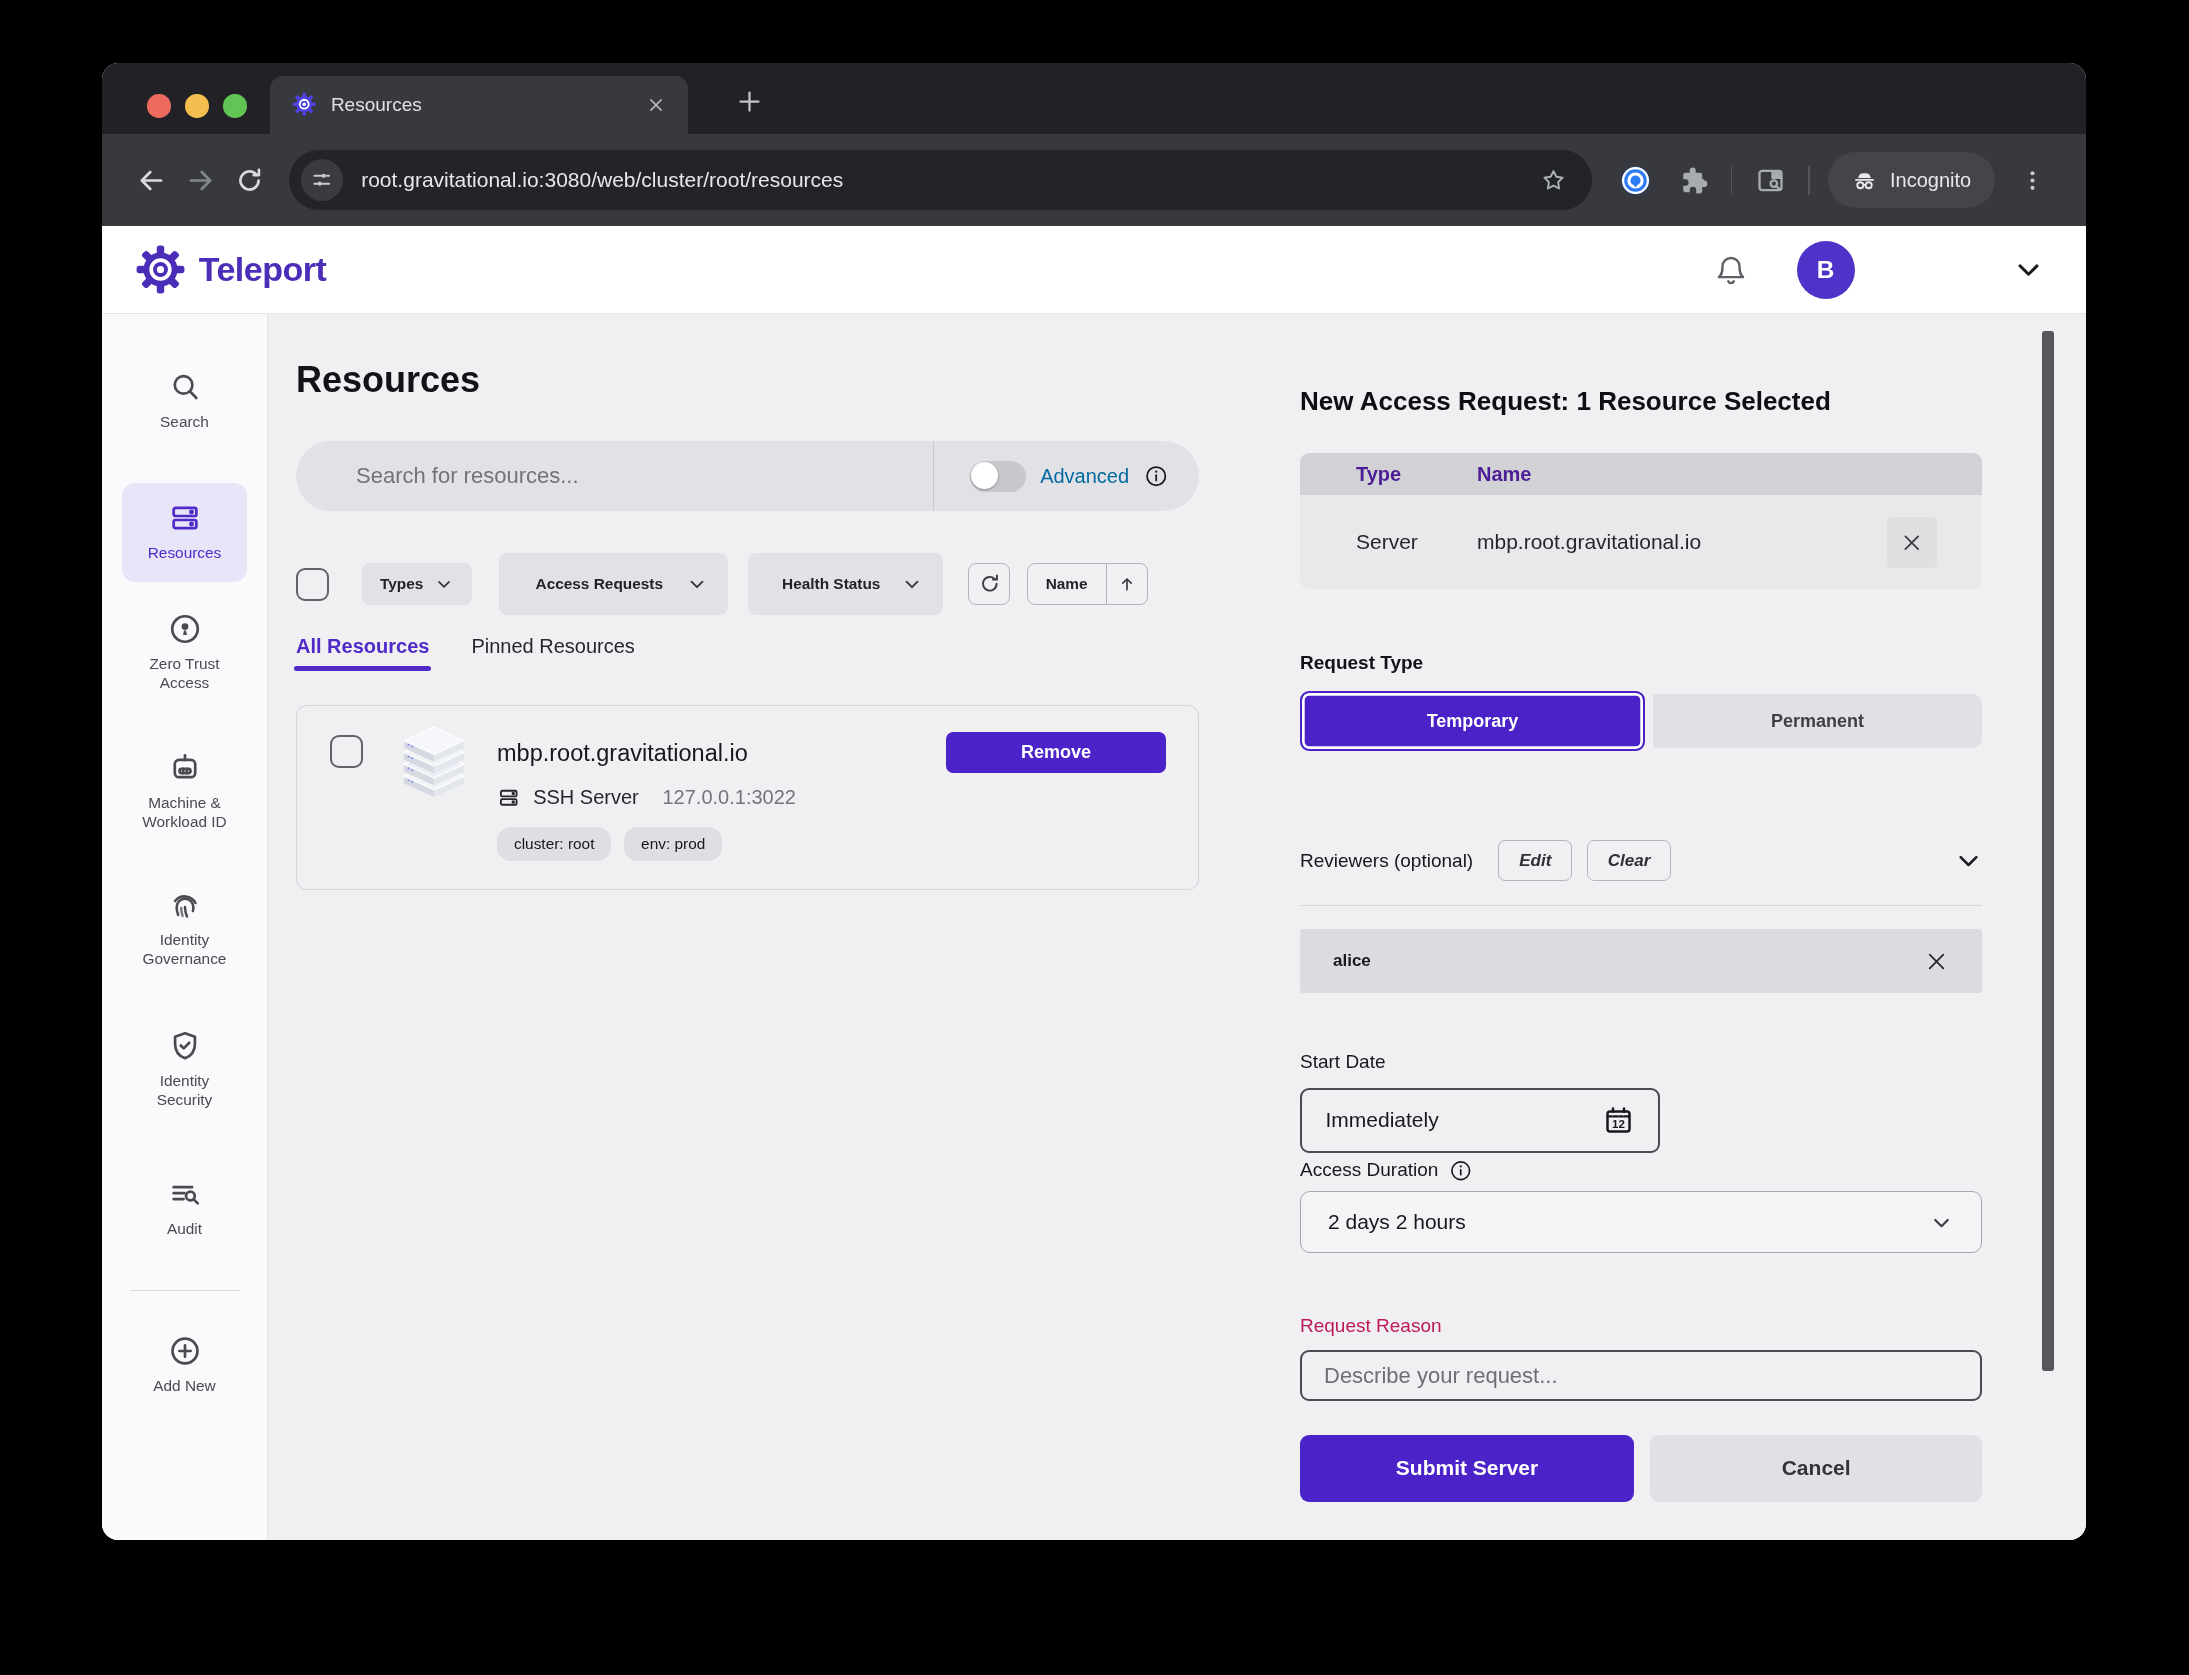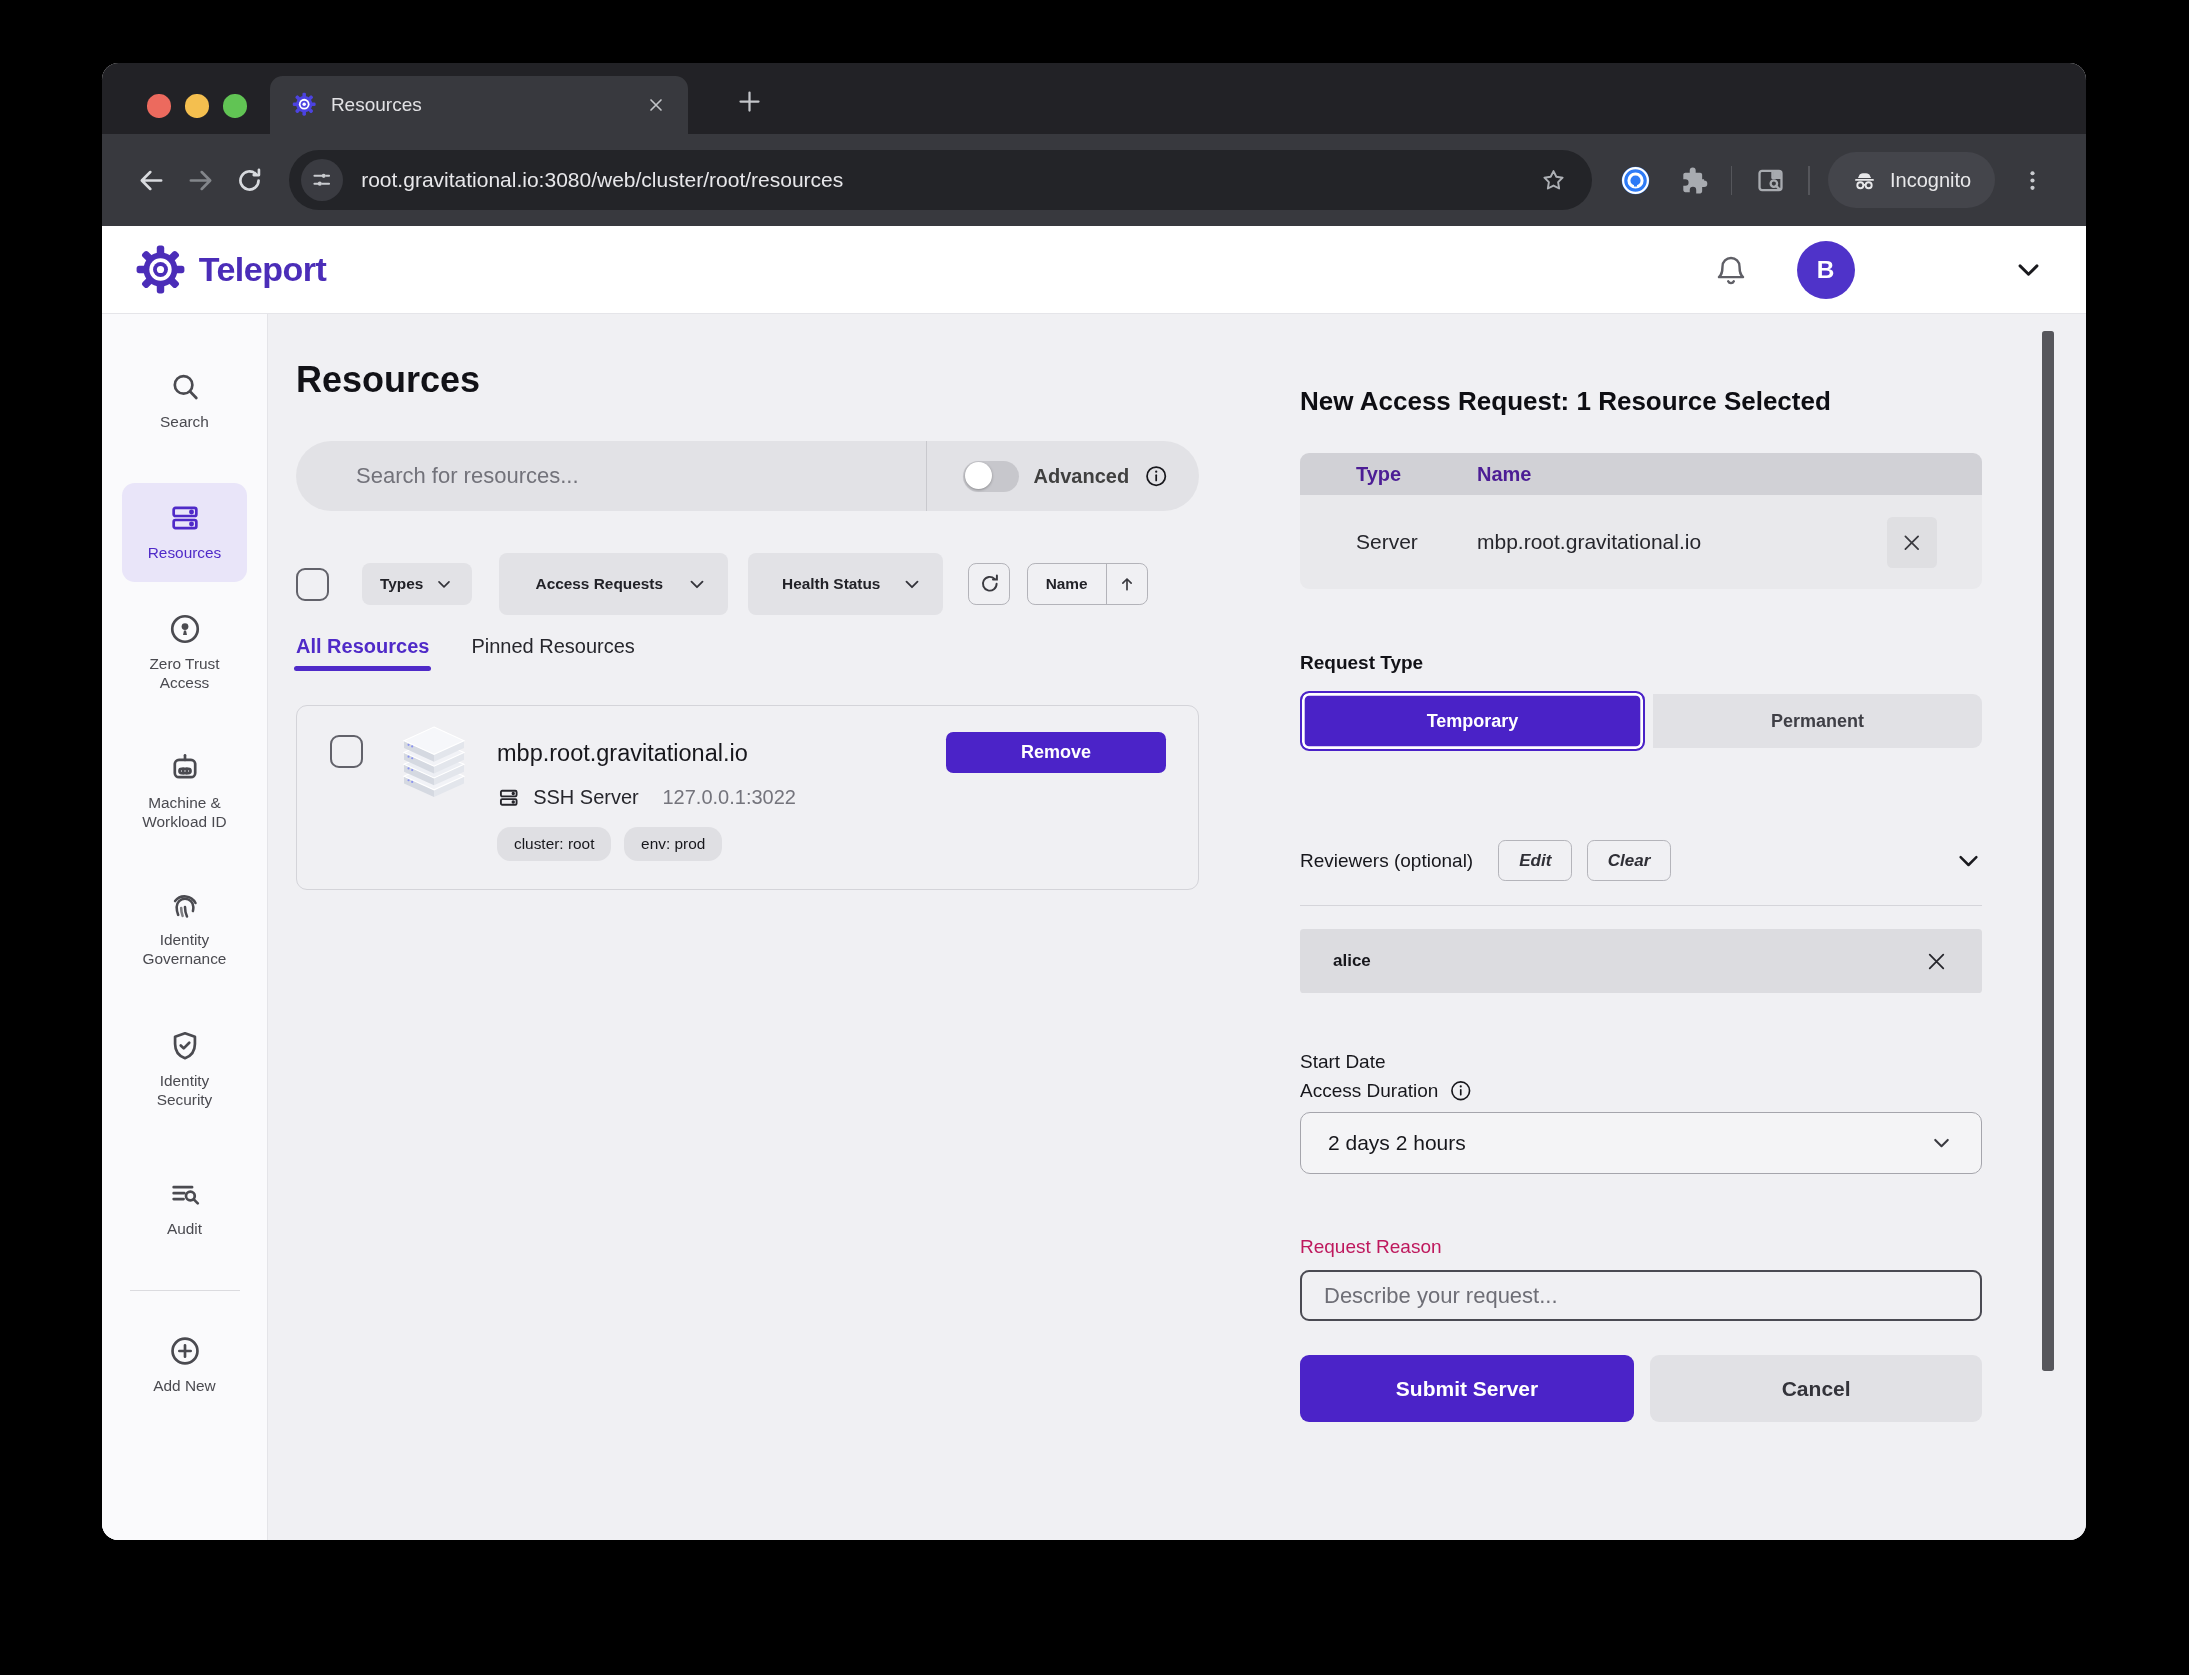--- a/index.html
+++ b/index.html
@@ -60,21 +60,21 @@
   .page-title { font-size:36px; font-weight:700; color:#121217; }
 
   .search-pill { margin-top:40px; height:70px; background:#E2E2E6; border-radius:36px; display:flex; align-items:center; }
   .search-input { flex:1; height:100%; border:none; outline:none; background:transparent; font-family:inherit;
                   font-size:22px; color:#17171C; padding-left:60px; }
   .search-input::placeholder { color:#72727A; }
   .pill-sep { width:0.9px; align-self:stretch; background:#C9C9CE; }
   .adv-seg { display:flex; align-items:center; padding:0 31px 0 36px; gap:14.5px; }
   .toggle { width:56px; height:31px; border-radius:15.4px; background:#C7C7CC; position:relative; flex:none; }
   .toggle .knob { position:absolute; left:1.8px; top:1.8px; width:27px; height:27px; border-radius:50%; background:#fff; box-shadow:0 0.9px 2.7px rgba(0,0,0,.3); }
-  .adv-label { font-size:20px; color:#404040;font-weight:bold; }
+  .adv-label { font-size:20px; color:#0369a1; }
 
   .filter-row { margin-top:42px; display:flex; align-items:center; }
   .checkbox { width:33px; height:33px; border:2.7px solid #62626A; border-radius:9px; flex:none; }
   .gray-pill { background:#E2E2E6; border-radius:8.1px; display:flex; align-items:center; justify-content:center;
                font-size:15.4px; font-weight:700; color:#222228; }
   .pill-types { height:42px; padding:0 18px; gap:11px; margin-left:33px; }
   .pill-2line { width:229px; height:62px; padding:0 20px; margin-left:27px; gap:7.2px; }
   .pill-2line .p2t { flex:1; text-align:center; line-height:20px; }
   .pill-hs { width:195px; margin-left:20px; }
   .icon-btn { width:42px; height:42px; border:1.8px solid #B3B3B9; border-radius:8.1px; display:flex; align-items:center; justify-content:center; margin-left:25px; background:transparent; }
@@ -530,20 +530,30 @@
           <div class="chip">
             <span class="chip-name">alice</span>
             <span class="chip-x">
               <svg width="25" height="25" viewBox="0 0 24 24" stroke="#26262C" stroke-width="1.7" stroke-linecap="round">
                   <path d="M5.5 5.5l13 13M18.5 5.5l-13 13"></path>
                 </svg>
             </span>
           </div>
 
           <div class="field-label">Start Date</div>
+          <div class="date-input">
+            <span>Immediately</span>
+            <span class="cal-icon">
+              <svg width="33" height="33" viewBox="0 0 24 24" fill="none" stroke="#17171C" stroke-width="1.8" stroke-linecap="round" style="font-size:23px">
+                  <rect x="4" y="5.4" width="16" height="14.6" rx="1.8"></rect>
+                  <path d="M8 3.2v3.4M16 3.2v3.4M4.6 9h14.8" stroke-dasharray="2.4 1.6"></path>
+                  <text x="12" y="17.6" font-size="8.4" font-weight="bold" text-anchor="middle" fill="#17171C" stroke="none" font-family="inherit">12</text>
+                </svg>
+            </span>
+          </div>
 
           <div class="label-row">
             <span>Access Duration</span>
             <svg width="23.5" height="23.5" viewBox="0 0 24 24">
                 <circle cx="12" cy="12" r="9" fill="none" stroke="#17171C" stroke-width="1.7"></circle>
                 <path d="M12 11v5.2" stroke="#17171C" stroke-width="1.7" stroke-linecap="round"></path>
                 <circle cx="12" cy="7.6" r="1.1" fill="#17171C"></circle>
               </svg>
           </div>
           <div class="select">

